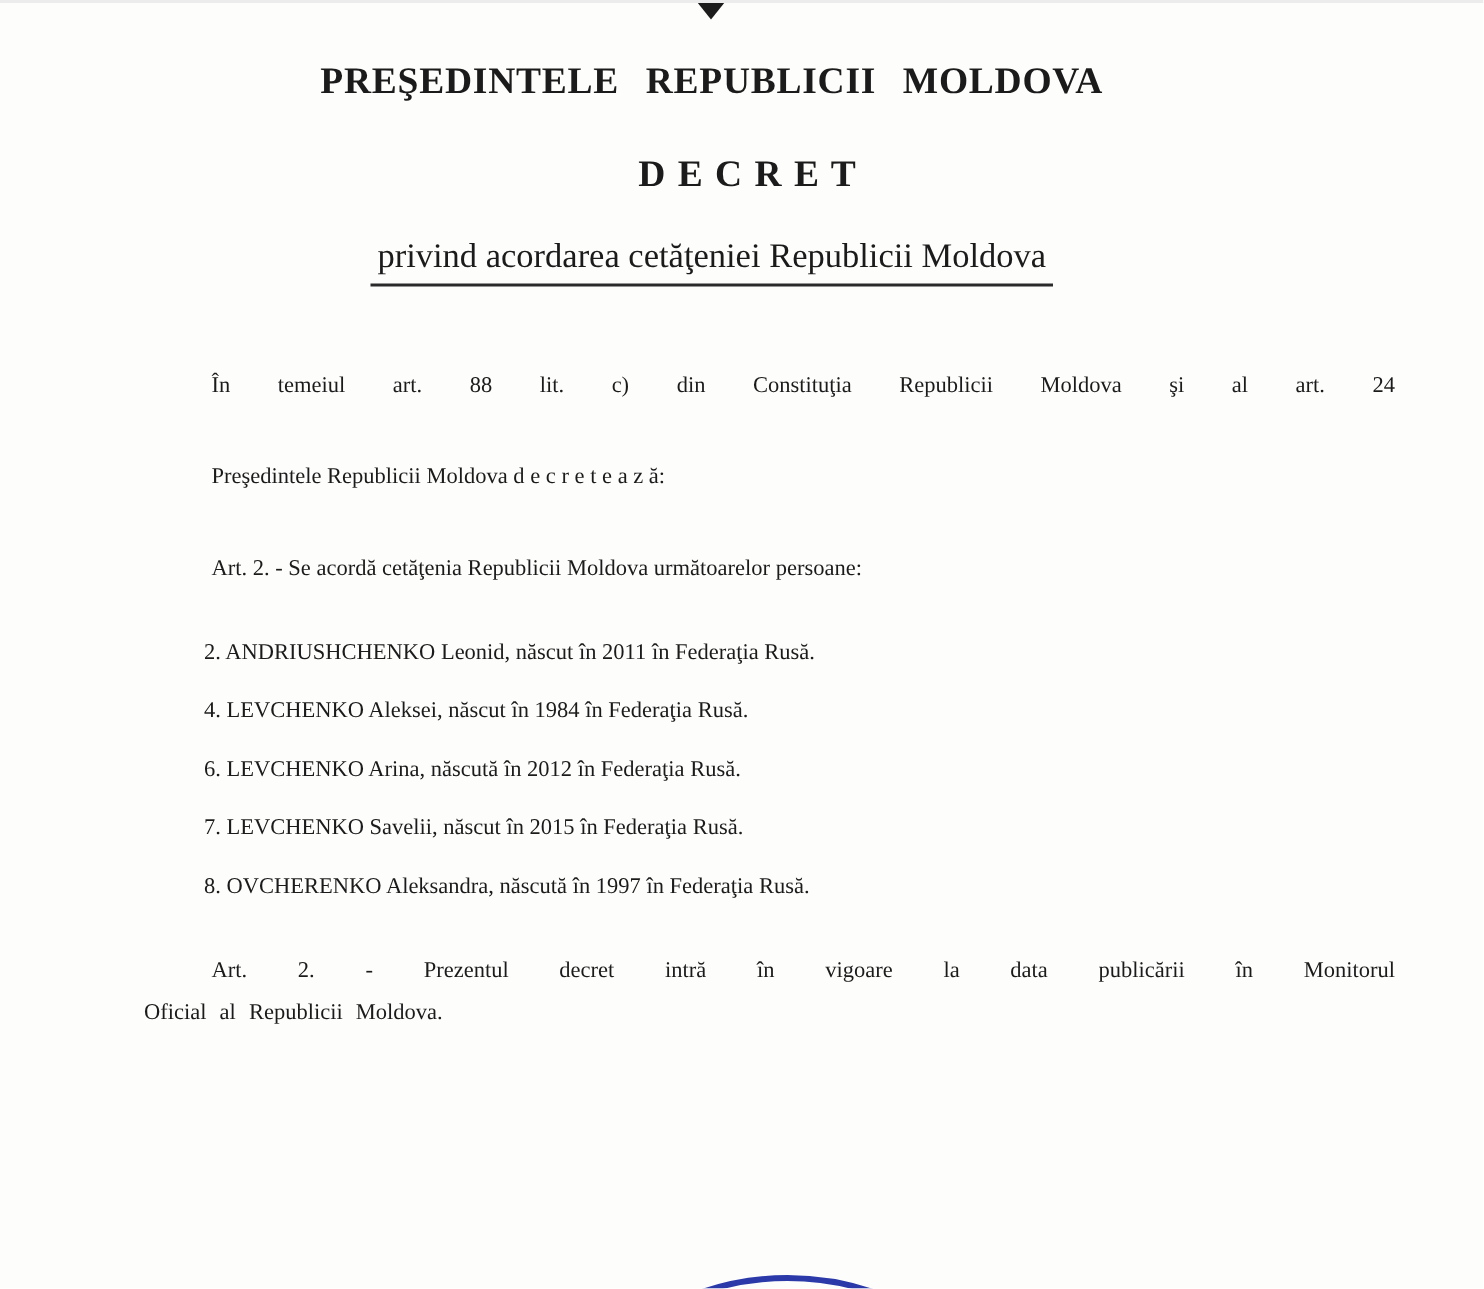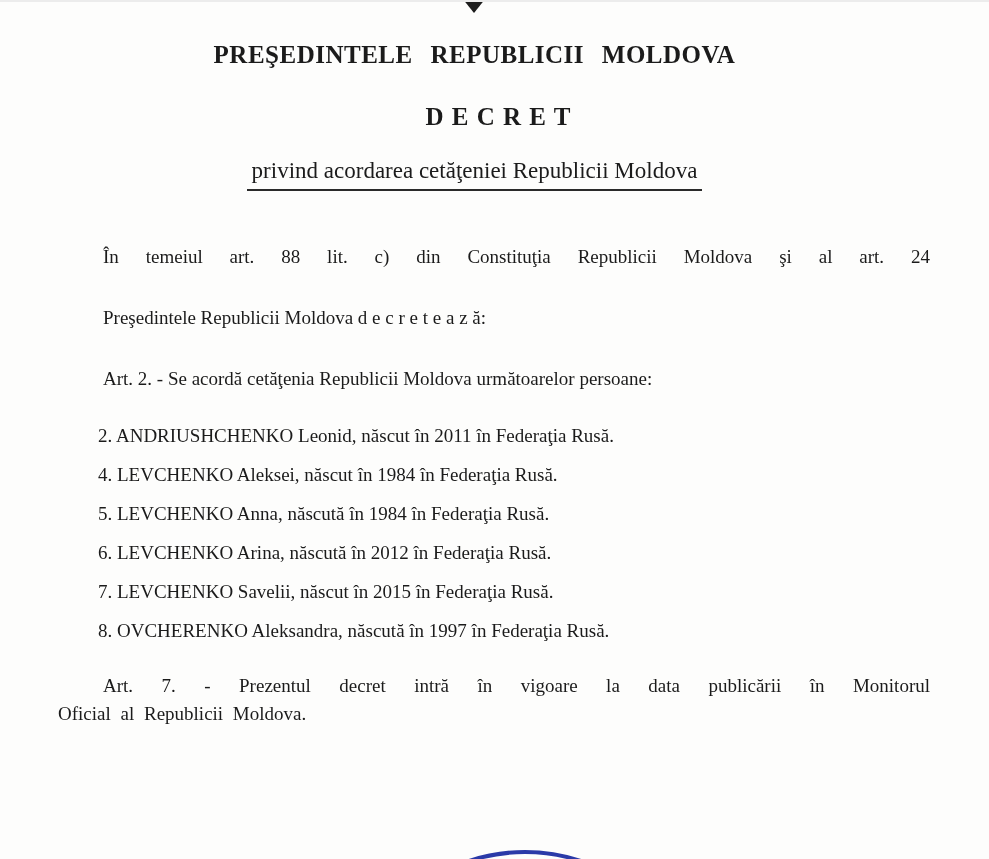--- a/index.html
+++ b/index.html
@@ -58,22 +58,22 @@
     font-weight: normal;
   }
   .subject .underlined {
     display: inline-block;
     padding: 0 5px 3px 5px;
     border-bottom: 2px solid #2a2a2a;
   }
 
   .content {
     box-sizing: border-box;
-    padding: 0 59px 0 58px;
-    font-size: 19px;
+    padding: 0 59px 0 96px;
+    font-size: 15px;
     line-height: 28px;
   }
   .content p { margin: 0; }
   .indent { text-indent: 45px; }
   .just { text-align: justify; text-align-last: justify; }
   .mt-preamble { margin-top: 52px !important; }
   .mt-block    { margin-top: 33px !important; }
   .wordy { word-spacing: 5px; }
 
   .persons {
@@ -120,27 +120,26 @@
 
     <p class="just indent mt-preamble">În temeiul art. 88 lit. c) din Constituţia Republicii Moldova şi al art. 24</p>
 
     <p class="indent mt-block">Preşedintele Republicii Moldova d e c r e t e a z ă:</p>
 
     <p class="indent mt-block">Art. 2. - Se acordă cetăţenia Republicii Moldova următoarelor persoane:</p>
 
     <ol class="persons">
       <li>2. ANDRIUSHCHENKO Leonid, născut în 2011 în Federaţia Rusă.</li>
       <li>4. LEVCHENKO Aleksei, născut în 1984 în Federaţia Rusă.</li>
-      <li>5. LEVCHENKO Anna, născută în 1984 în Federaţia Rusă.</li>
       <li>6. LEVCHENKO Arina, născută în 2012 în Federaţia Rusă.</li>
       <li>7. LEVCHENKO Savelii, născut în 2015 în Federaţia Rusă.</li>
       <li>8. OVCHERENKO Aleksandra, născută în 1997 în Federaţia Rusă.</li>
     </ol>
 
-    <p class="just indent" style="margin-top:27px">Art. 7. - Prezentul decret intră în vigoare la data publicării în Monitorul</p>
+    <p class="just indent" style="margin-top:27px">Art. 2. - Prezentul decret intră în vigoare la data publicării în Monitorul</p>
     <p class="wordy">Oficial al Republicii Moldova.</p>
 
   </main>
 
   <div class="seal">
     <div class="seal-ring-outer" style="border-color: rgb(43, 58, 168);"></div>
 
   </div>
 
 </div>

